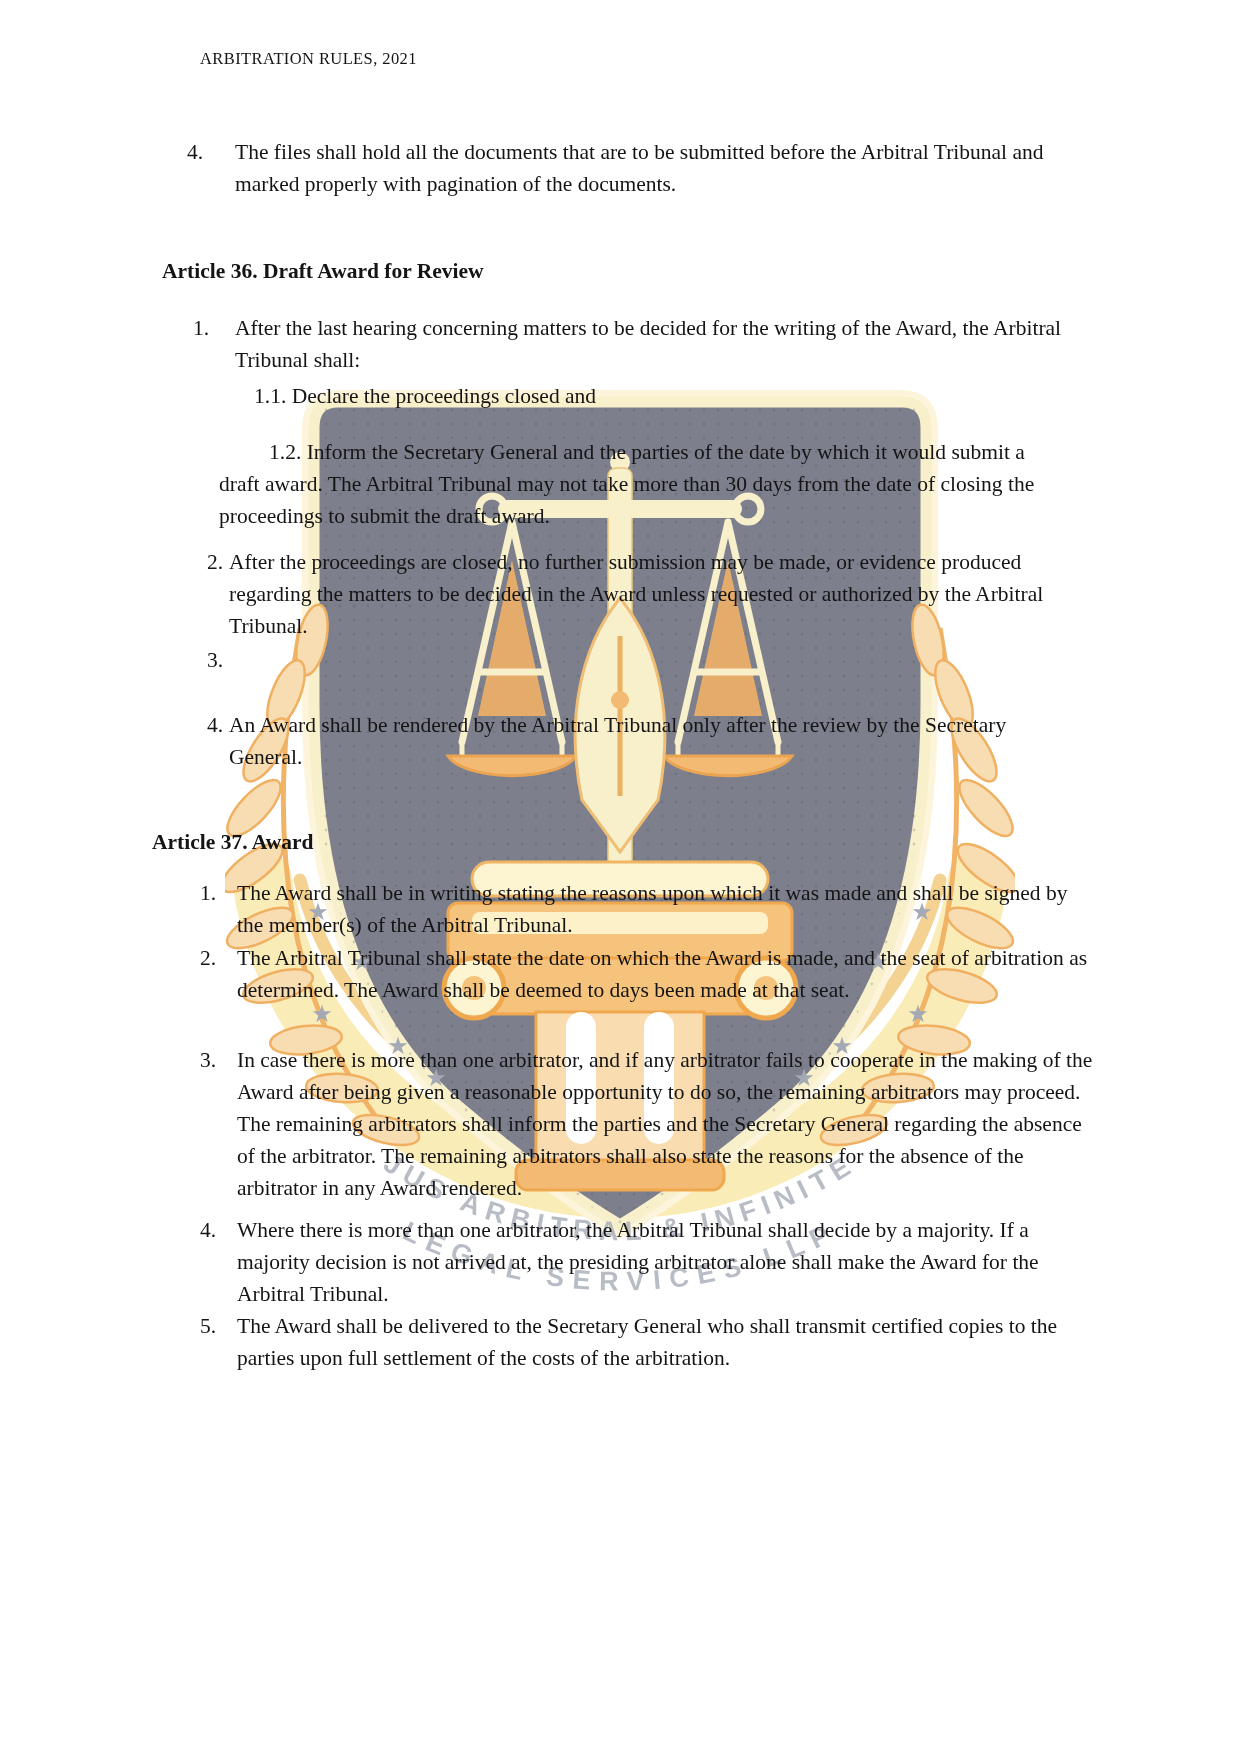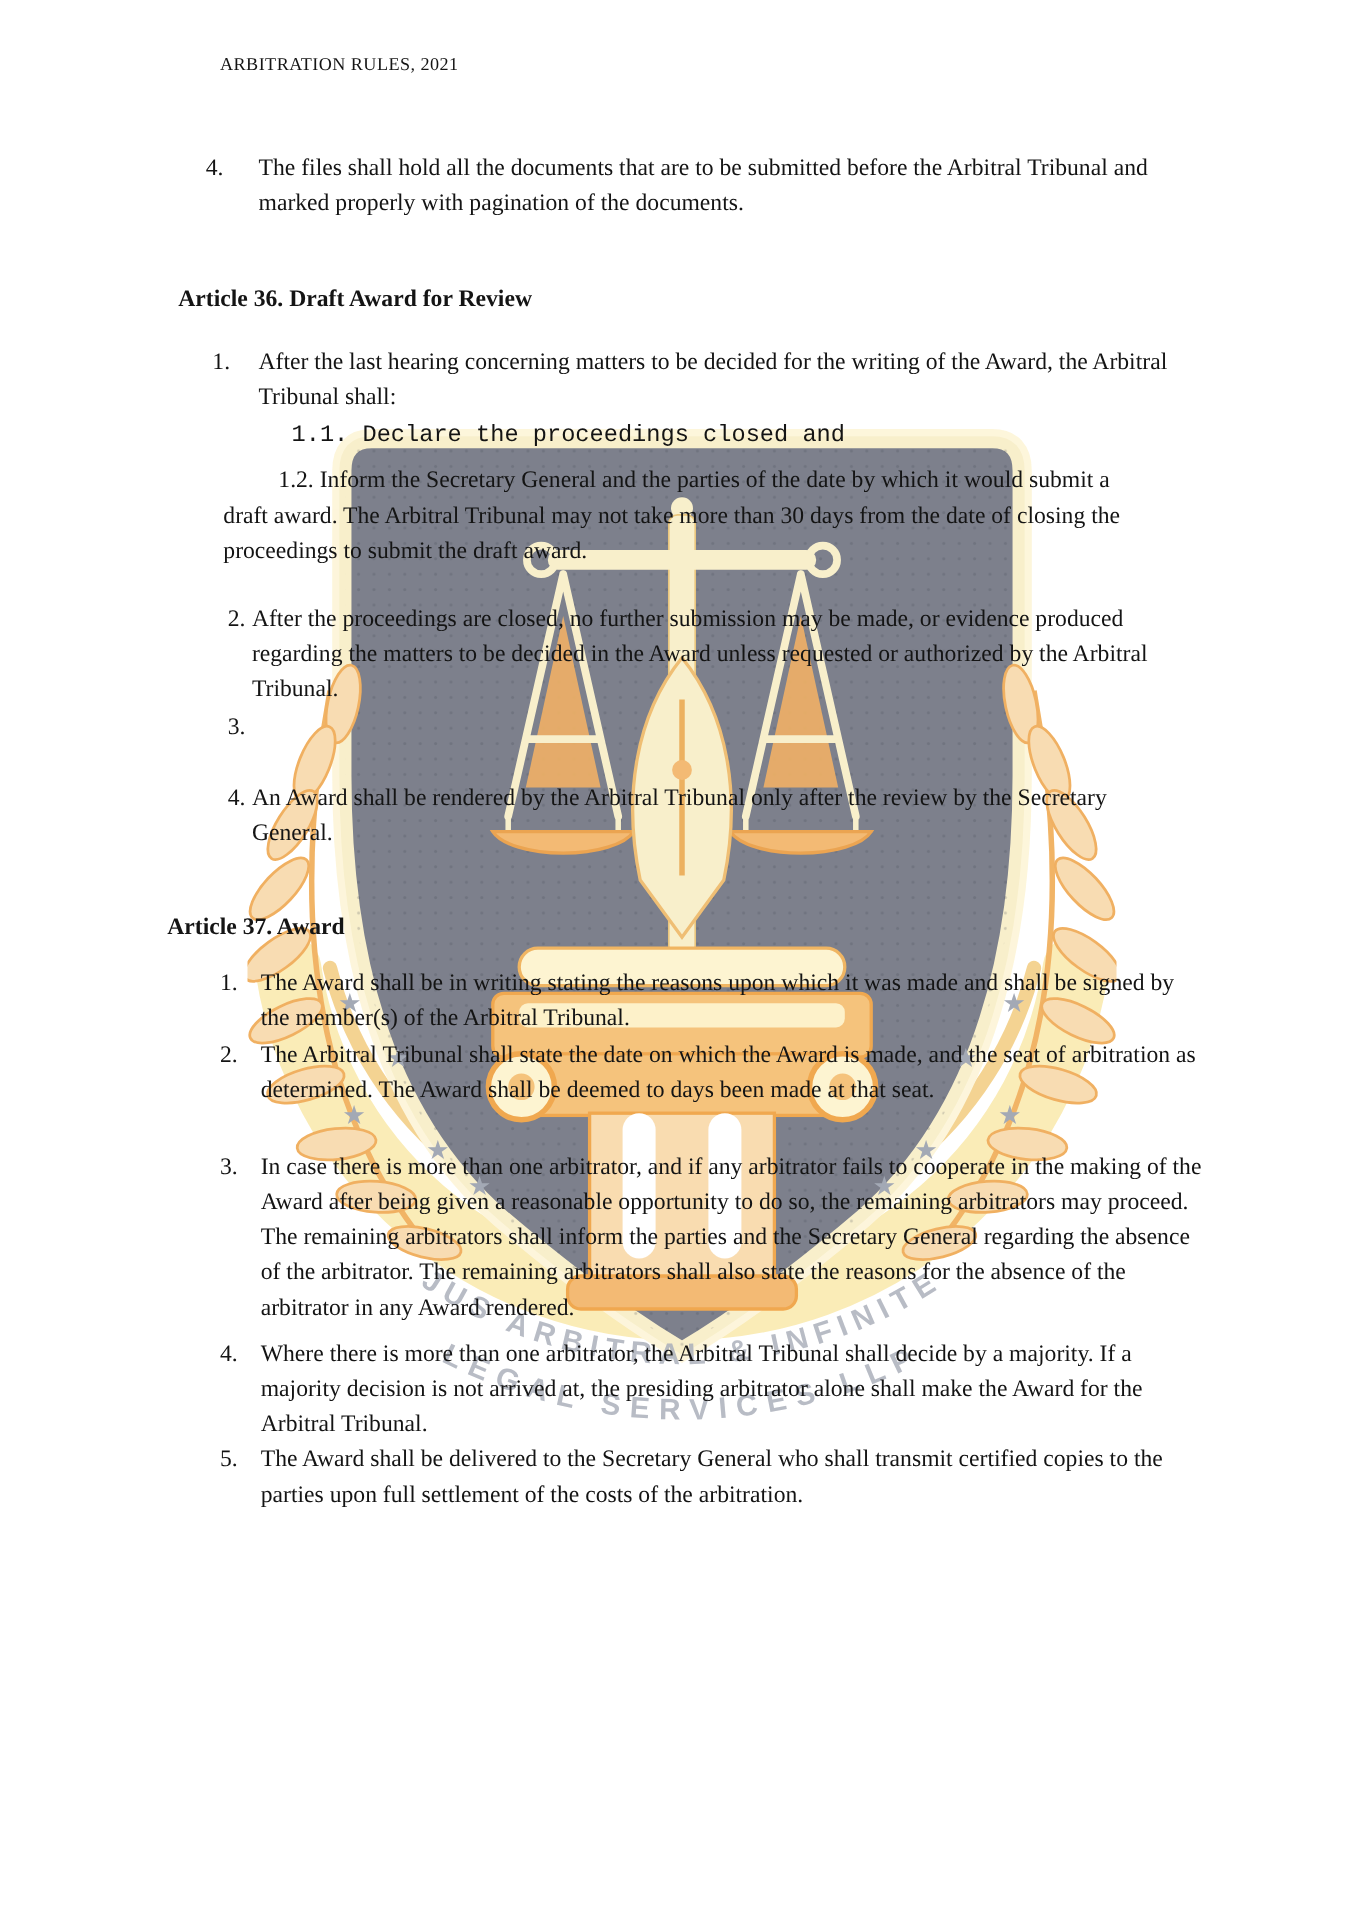--- a/index.html
+++ b/index.html
@@ -19,22 +19,22 @@
   .heading { margin:17px; font-weight:bold; font-size:21.5px; line-height:30px; }
 
   .item { position:absolute; }
   .item .num { position:absolute; left:0; top:0; }
 
   
   #c-item4 { top:136px; left:187px; width:863px; padding-left:48px; }
   
   #a36h   { top:239px; left:145px; }
   #a36i1  { top:312px; left:193px; width:867px; padding-left:42px; }
-  #sub11  { top:380px; left:215px; width:840px; text-indent:50px; margin:0;font-family:Liberation Mono, monospace; }
-  #sub12  { top:420px; left:203px; width:830px; text-indent:50px; margin:0; }
+  #sub11  { top:380px; left:204px; width:840px; text-indent:50px; margin:0; }
+  #sub12  { top:420px; left:203px; width:830px; text-indent:50px; margin:16px; }
   #a36i2  { top:546px; left:207px; width:842px; padding-left:22px; }
   #a36i3  { top:644px; left:207px; width:842px; padding-left:22px; }
   #a36i4  { top:709px; left:207px; width:842px; padding-left:22px; }
   
   #a37h   { top:810px; left:135px; }
   #a37i1  { top:877px;  left:200px; width:862px; padding-left:37px; }
   #a37i2  { top:942px;  left:200px; width:862px; padding-left:37px; }
   #a37i3  { top:1044px; left:200px; width:862px; padding-left:37px; }
   #a37i3 .txt-indent { text-indent:7px; }
   #a37i4  { top:1214px; left:200px; width:862px; padding-left:37px; }

